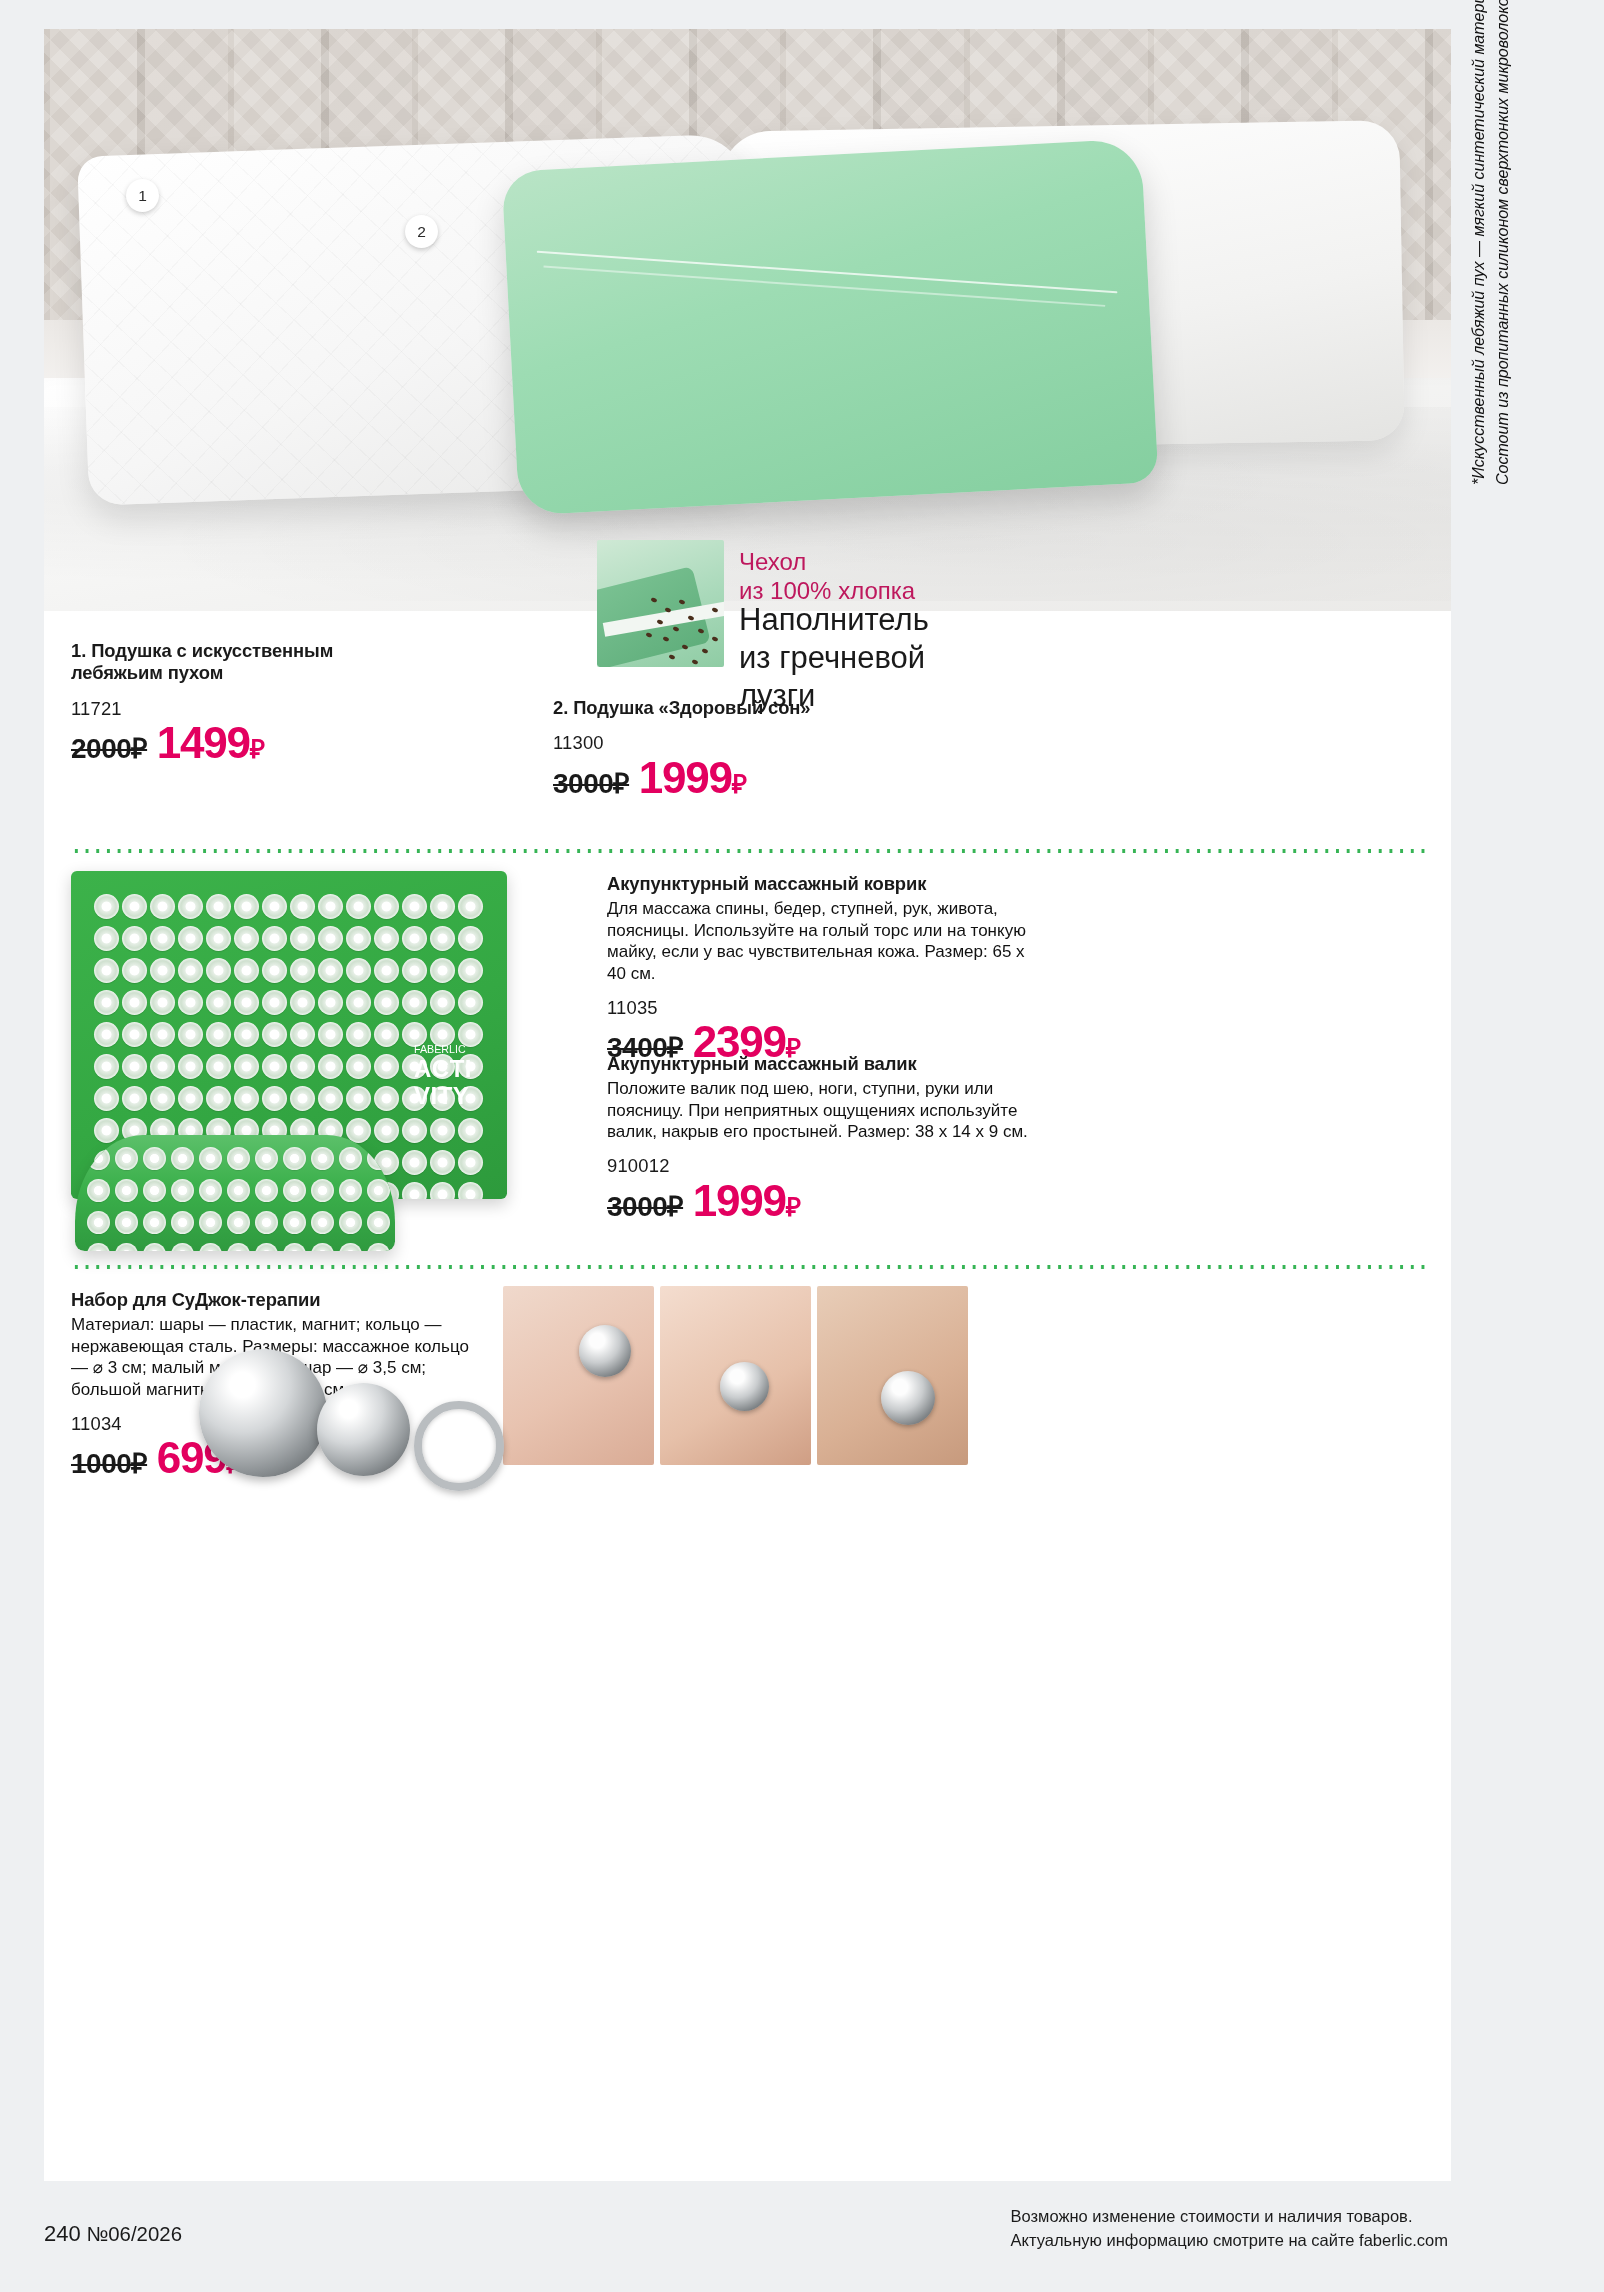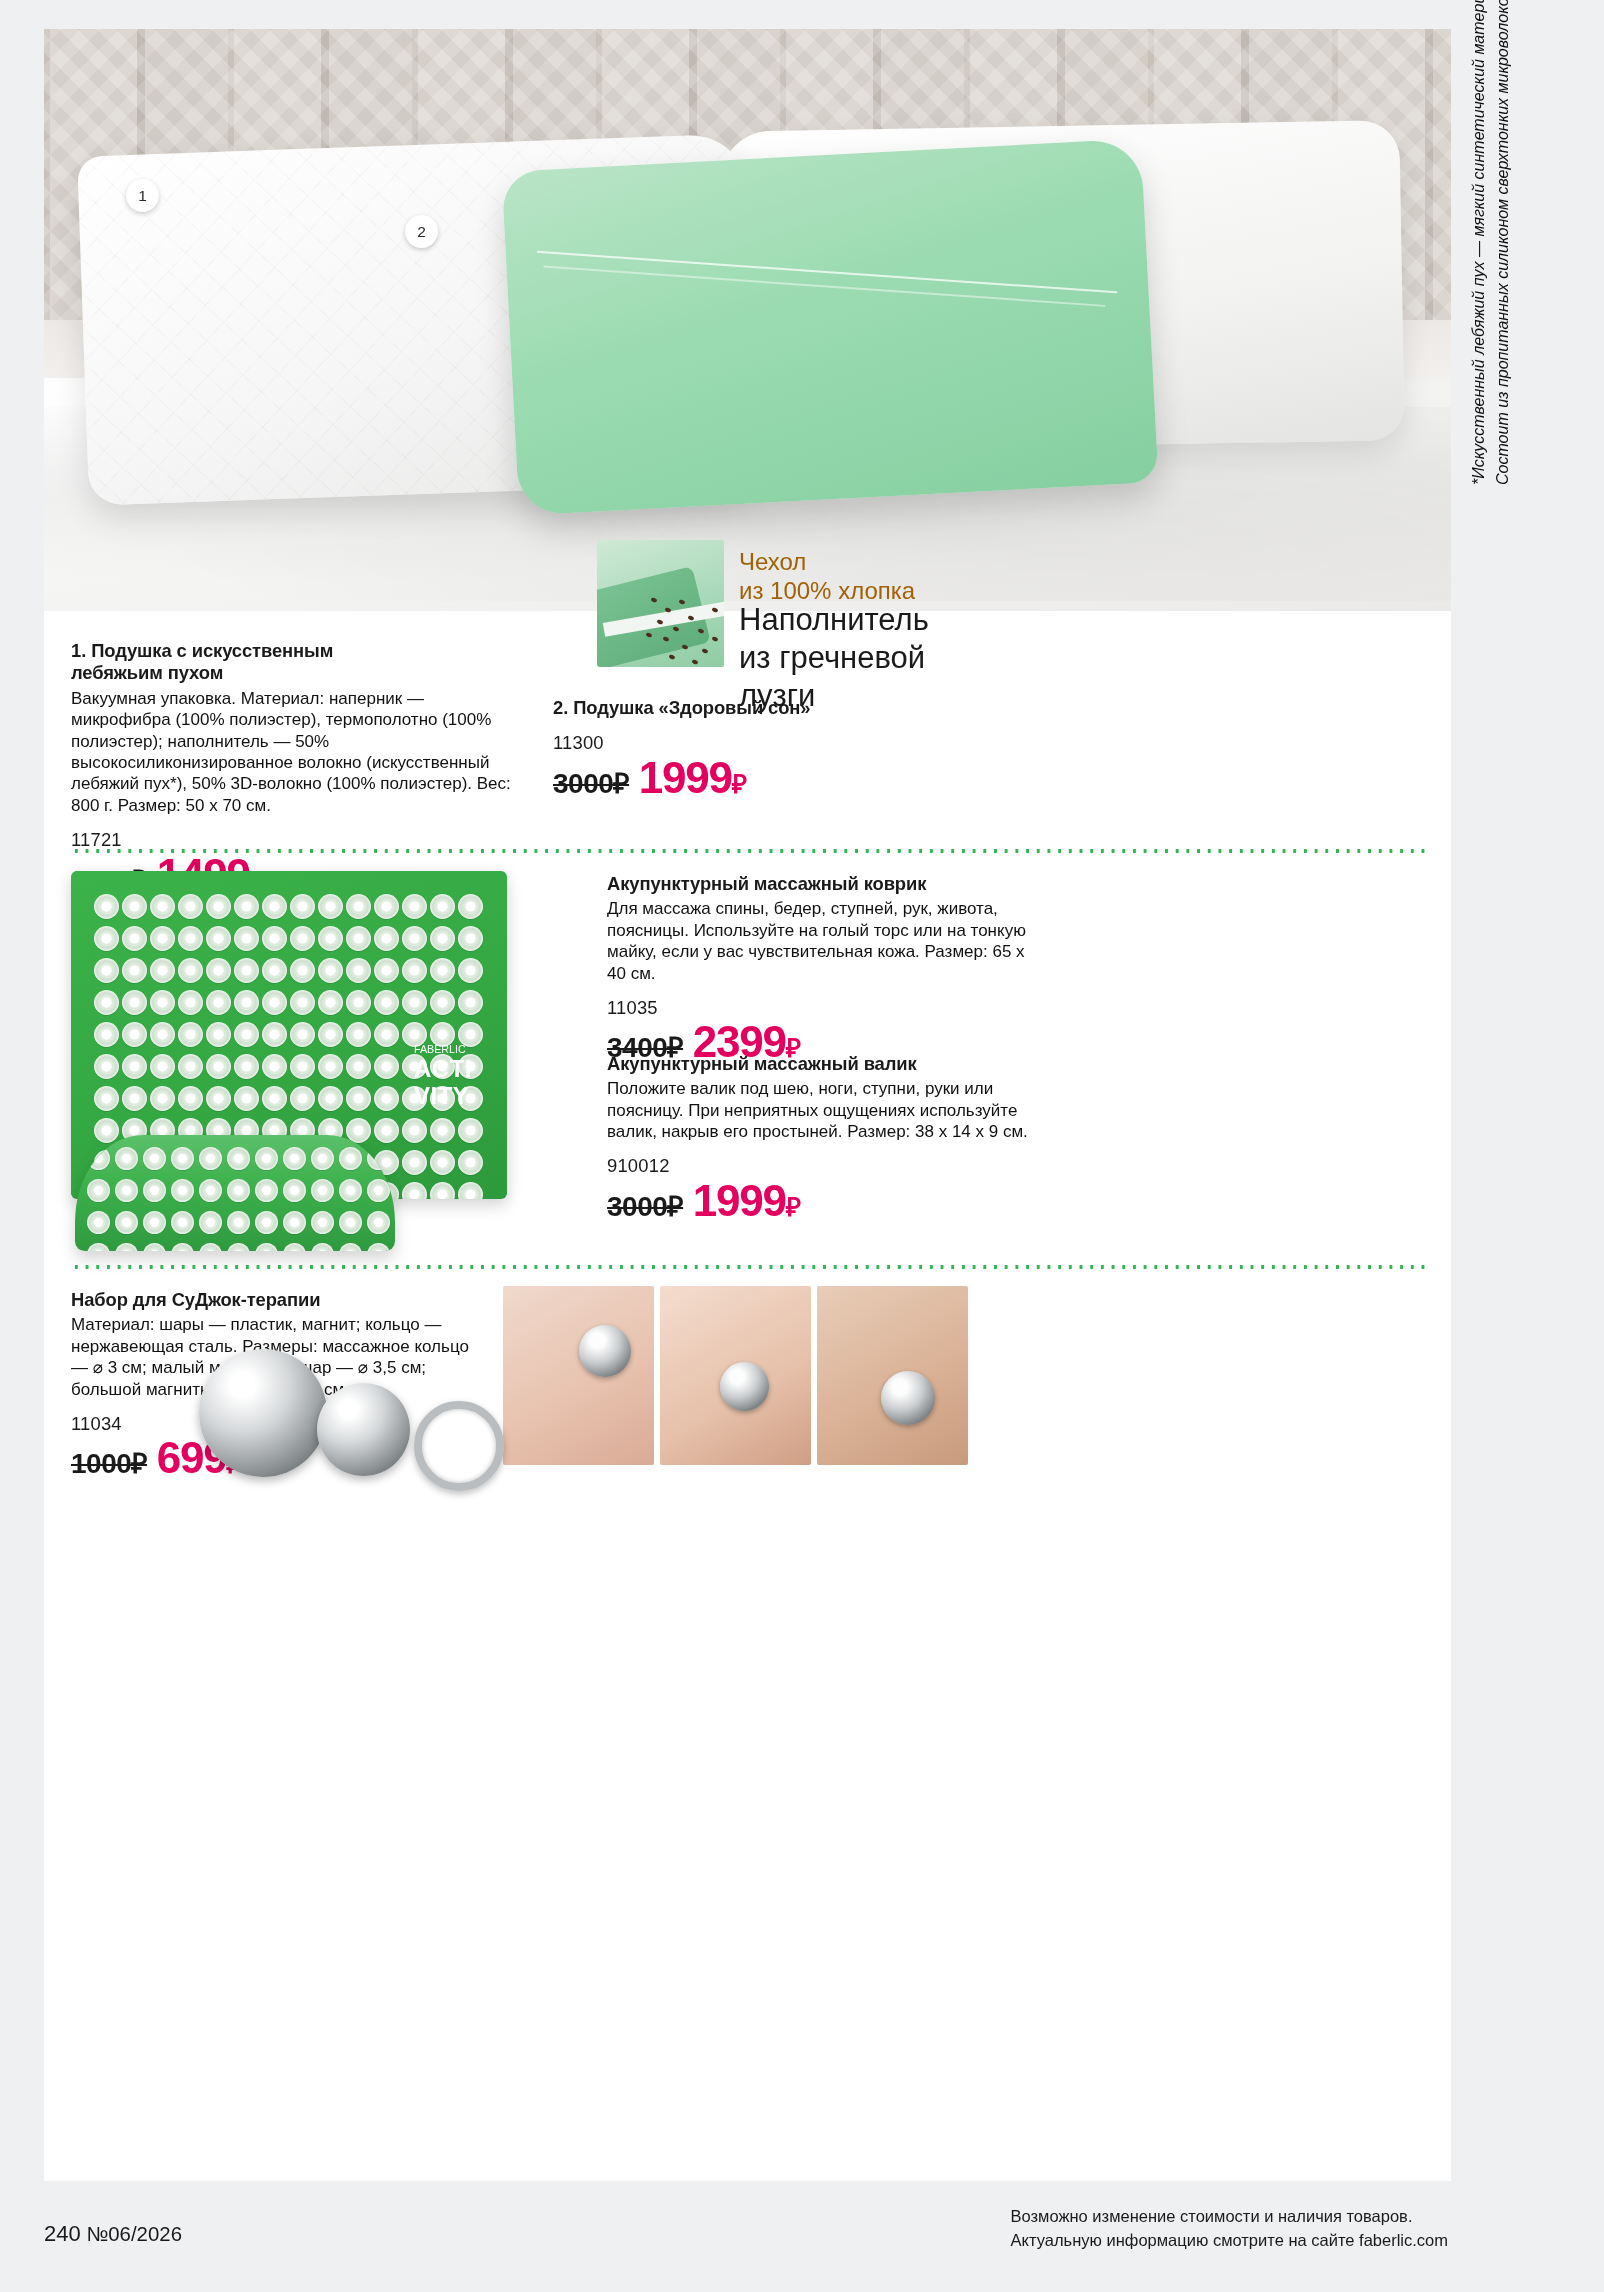--- a/index.html
+++ b/index.html
@@ -209,21 +209,21 @@
     letter-spacing: -1.2px;
     line-height: 1;
   }
   .new .rub { font-size: 26px; font-weight: bold; }
 
   .cover-note {
     position: absolute;
     left: 695px; top: 518px;
     font-size: 24px;
     line-height: 1.22;
-    color: #a16207;
+    color: #be185d;
   }
   .filler-note {
     position: absolute;
     left: 695px; top: 572px;
     font-size: 31px;
     line-height: 1.22;
     color: #1a1a1a;
   }
 
   
@@ -403,21 +403,20 @@
       <div>Наполнитель</div>
       <div>из гречневой</div>
       <div>лузги</div>
     </div>
 
     <div class="txt" style="left:27px; top:611px; width:456px;">
       <h3 class="title">
         <span>1. Подушка с искусственным</span><br>
         <span>лебяжьим пухом</span>
       </h3>
-      <p class="desc">Вакуумная упаковка. Материал: наперник — микрофибра (100% полиэстер), термополотно (100% полиэстер); наполнитель — 50% высокосиликонизированное волокно (искусственный лебяжий пух*), 50% 3D-волокно (100% полиэстер). Вес: 800 г. Размер: 50 х 70 см.</p>
       <div class="code">11721</div>
       <div class="price-row">
         <span class="old">2000₽</span>
         <span class="new"><span>1499</span><span class="rub">₽</span></span>
       </div>
     </div>
 
     <div class="txt" style="left:509px; top:668px; width:417px;">
       <h3 class="title">2. Подушка «Здоровый сон»</h3>
       <div class="code">11300</div>

